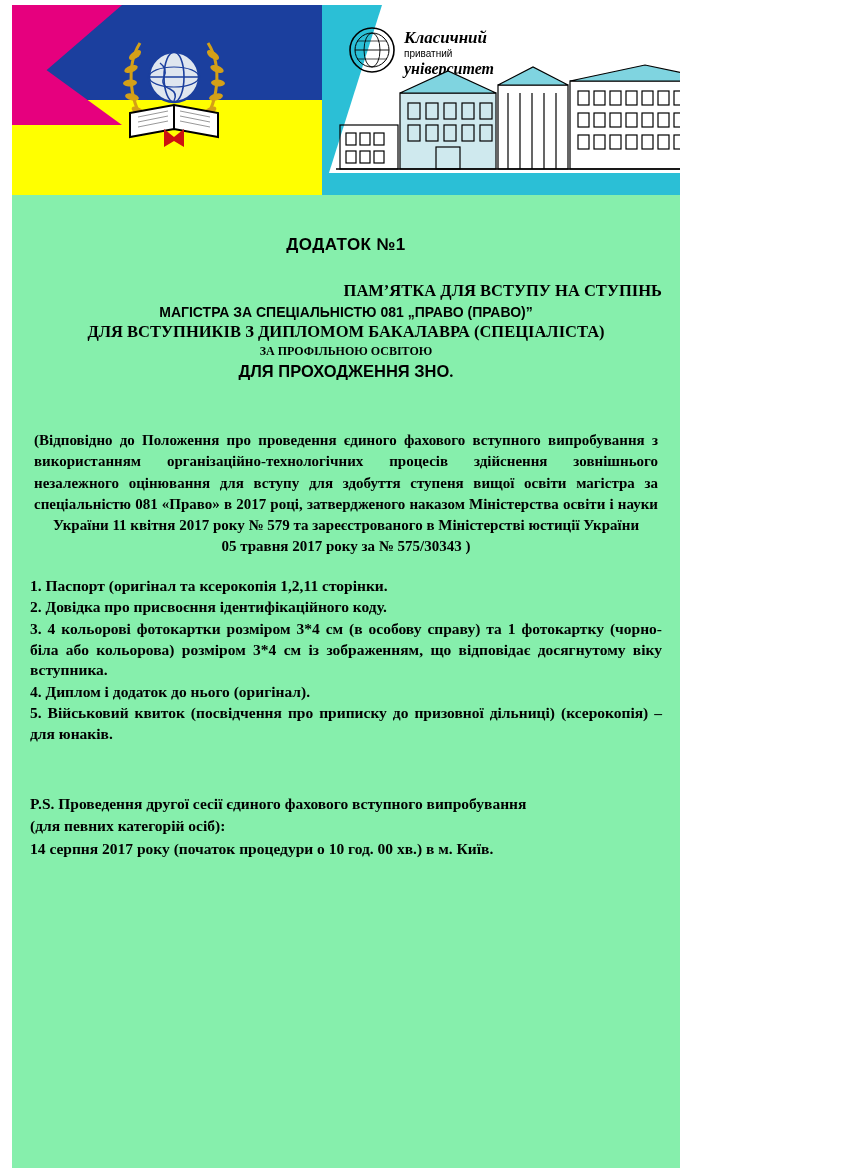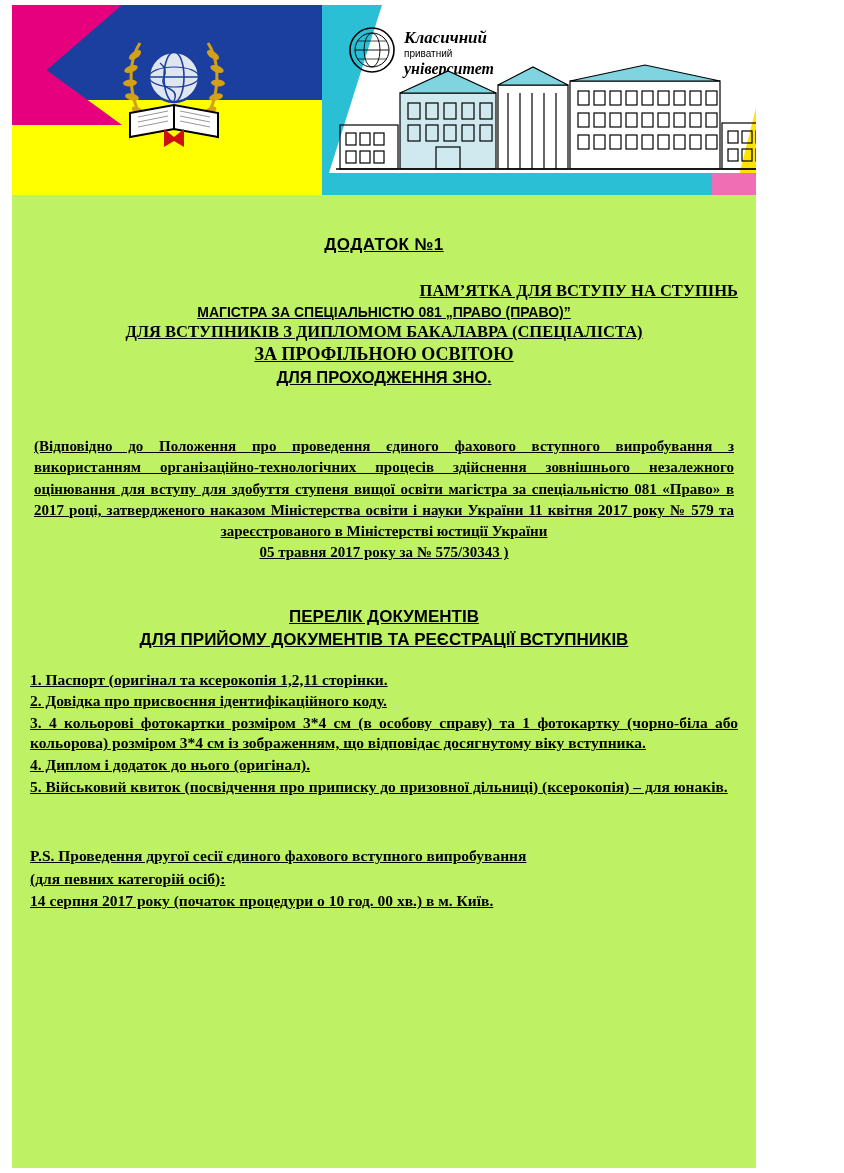--- a/index.html
+++ b/index.html
@@ -12,25 +12,24 @@
     height: 1173px;
     font-family: "Liberation Serif", serif;
     color: #000000;
     position: relative;
     overflow: hidden;
   }
   .page {
     position: absolute;
     left: 12px;
     top: 5px;
-    width: 744px;
+    width: 668px;
     height: 1163px;
-    background: #bef264;
-    overflow: hidden;
-    text-decoration: underline;
+    background: #86efac;
+    overflow: hidden;
   }
 
   
   .banner {
     position: relative;
     width: 820px;
     height: 190px;
     overflow: hidden;
     background: #ffff00;
   }
@@ -139,21 +138,21 @@
     text-align: center;
     margin-top: 3px;
   }
   .sub3 {
     font-size: 16.5px;
     font-weight: bold;
     text-align: center;
     margin-top: 2px;
   }
   .sub4 {
-    font-size: 18px;
+    font-size: 12px;
     font-weight: bold;
     text-align: center;
     margin-top: 2px;
   }
   .sub5 {
     font-size: 16.5px;
     font-weight: bold;
     text-align: center;
     margin-top: 3px;
   }
@@ -355,24 +354,20 @@
     <div class="sub4">ЗА ПРОФІЛЬНОЮ ОСВІТОЮ</div>
     <div class="sub5">
       <span class="sans">ДЛЯ ПРОХОДЖЕННЯ ЗНО</span><span>.</span>
     </div>
 
     <div class="paren-block">
       <div class="just">(Відповідно до Положення  про проведення єдиного фахового вступного випробування з використанням організаційно-технологічних процесів здійснення зовнішнього незалежного оцінювання для вступу для здобуття ступеня вищої освіти магістра  за спеціальністю 081 «Право» в 2017 році,  затвердженого   наказом  Міністерства освіти і науки України  11 квітня 2017 року № 579 та зареєстрованого   в Міністерстві юстиції України</div>
       <div>05 травня 2017 року за № 575/30343 )</div>
     </div>
 
-    <div class="list-head">
-      <div>ПЕРЕЛІК ДОКУМЕНТІВ</div>
-      <div>ДЛЯ ПРИЙОМУ ДОКУМЕНТІВ ТА РЕЄСТРАЦІЇ ВСТУПНИКІВ</div>
-    </div>
 
     <div class="doc-list">
       <div class="item">1.  Паспорт (оригінал та ксерокопія 1,2,11 сторінки.</div>
       <div class="item">2.  Довідка про присвоєння ідентифікаційного коду.</div>
       <div class="item">3.  4 кольорові фотокартки розміром 3*4 см (в особову справу) та 1 фотокартку (чорно-біла або кольорова) розміром 3*4 см із зображенням, що     відповідає досягнутому віку вступника.</div>
       <div class="item">4.  Диплом і додаток до нього (оригінал).</div>
       <div class="item">5.  Військовий квиток (посвідчення про приписку до призовної дільниці) (ксерокопія) – для юнаків.</div>
     </div>
 
     <div class="ps-block">

